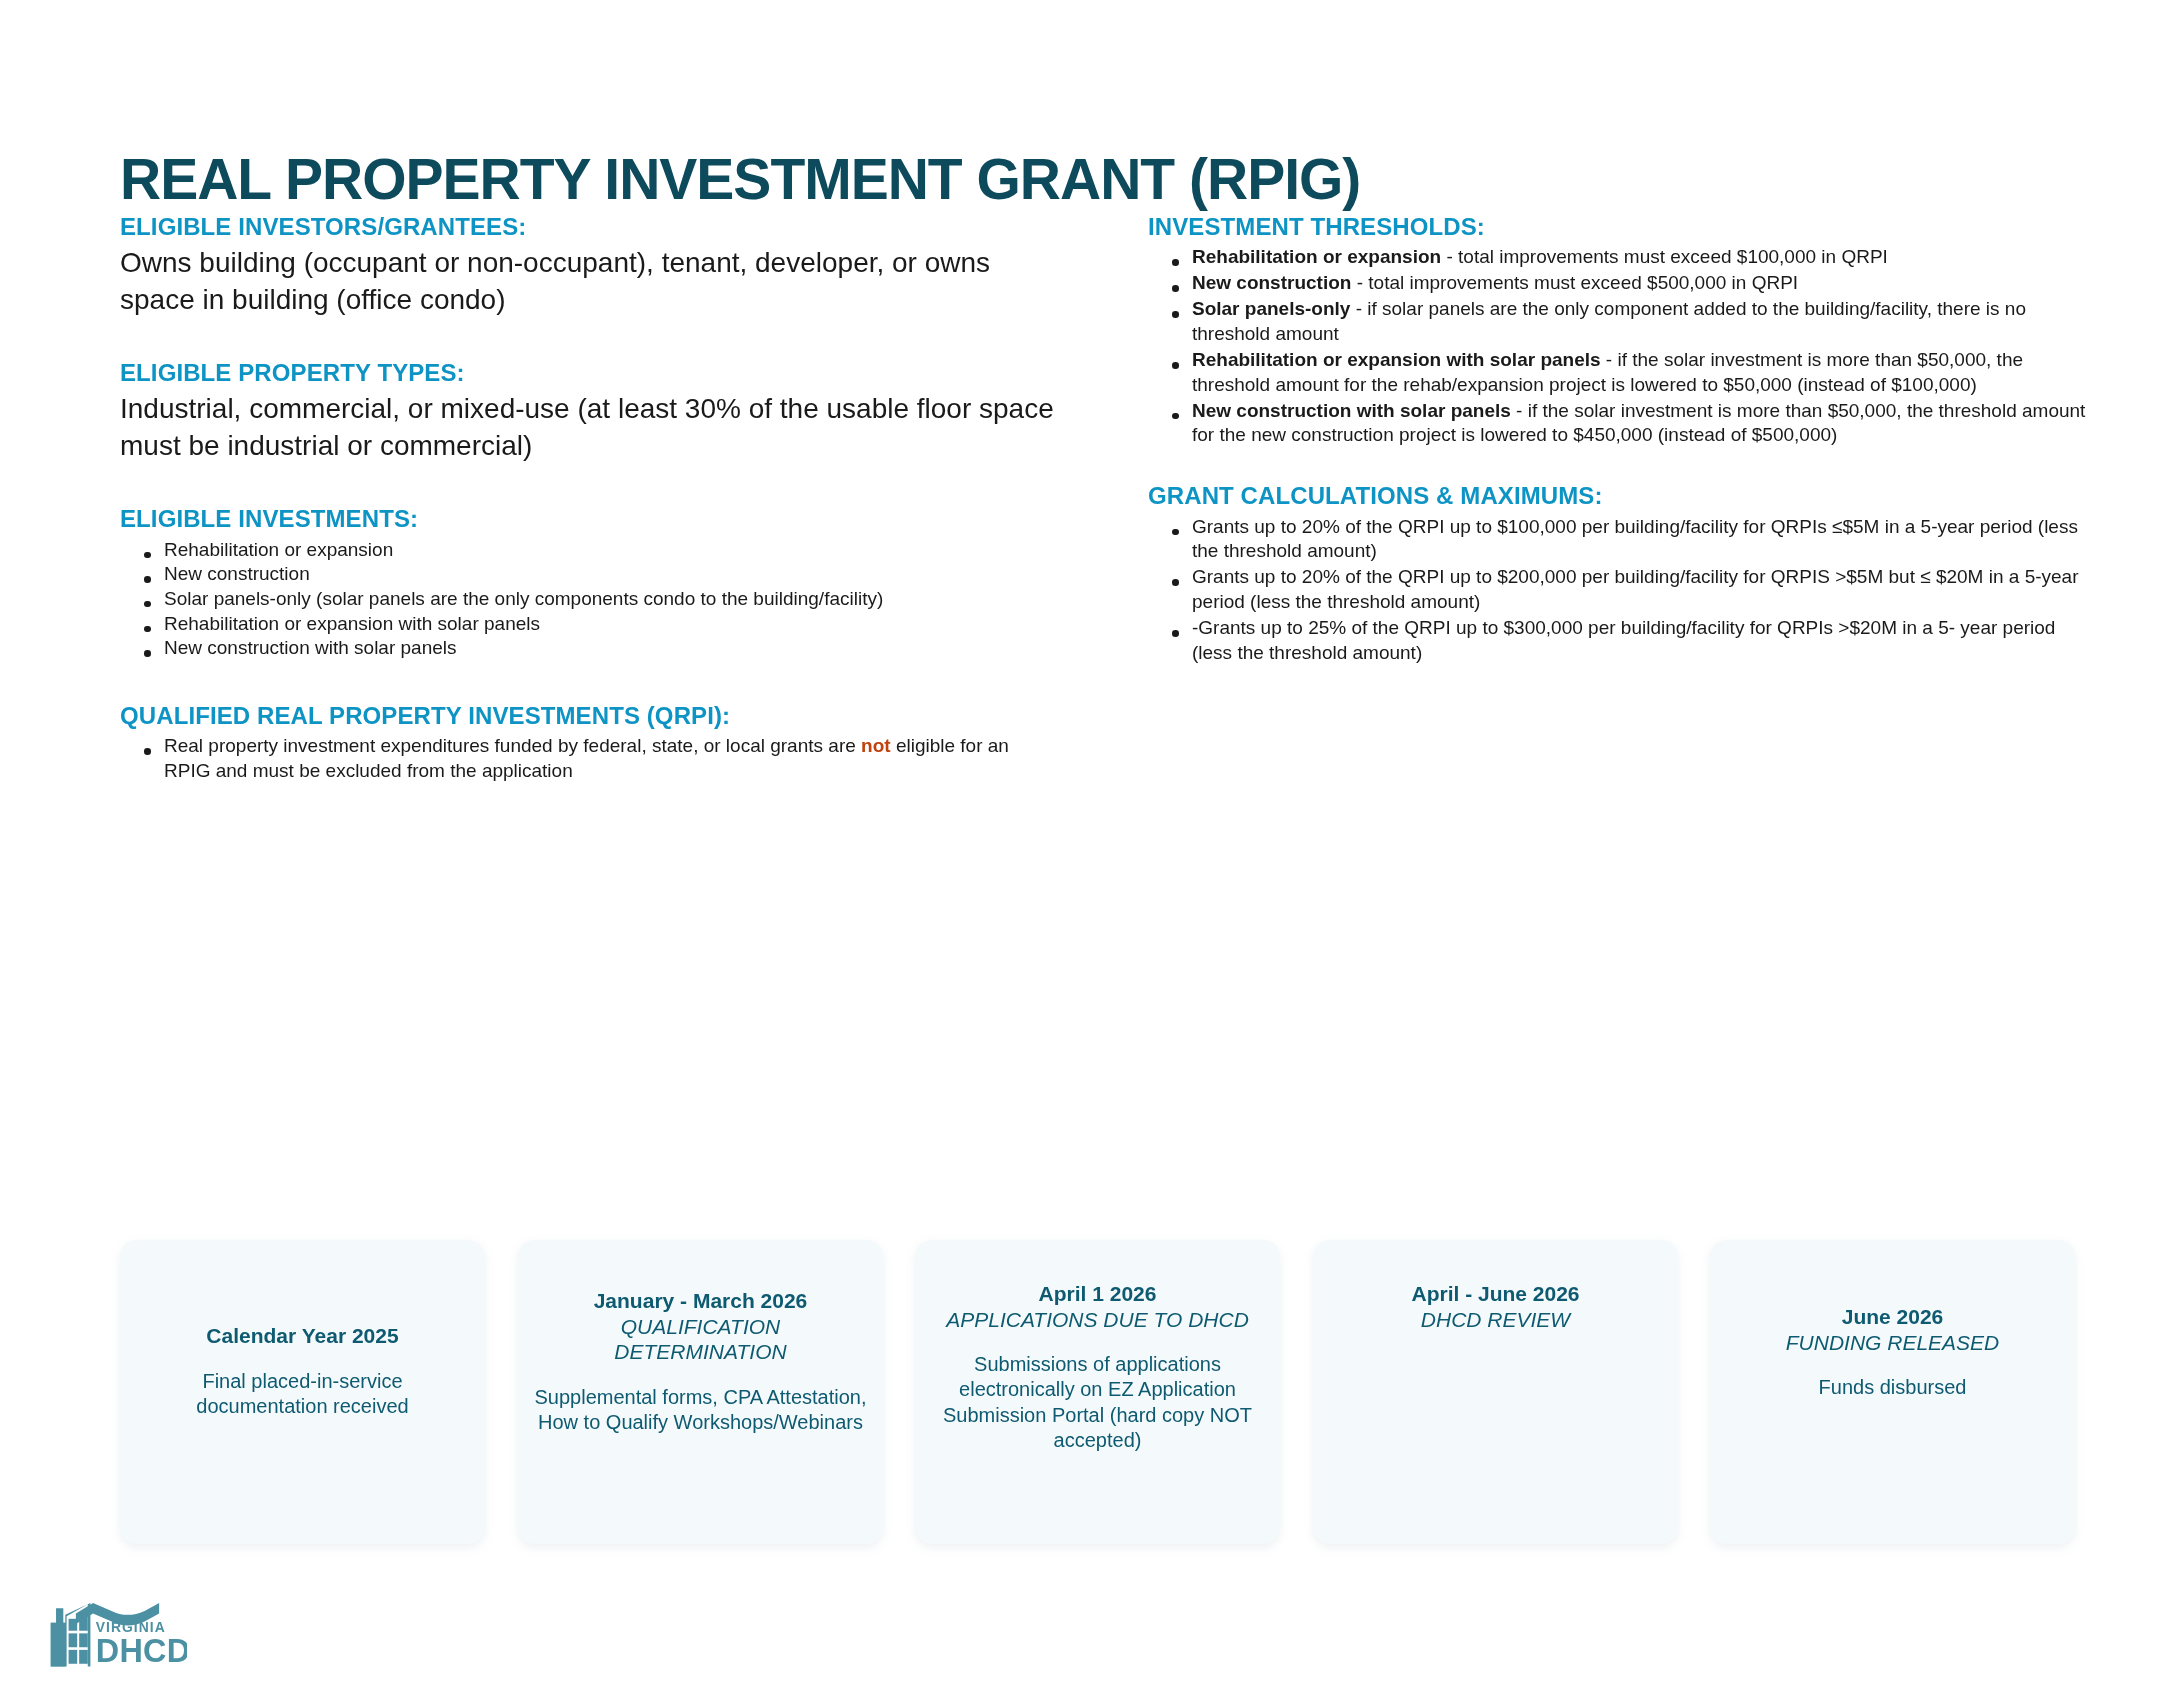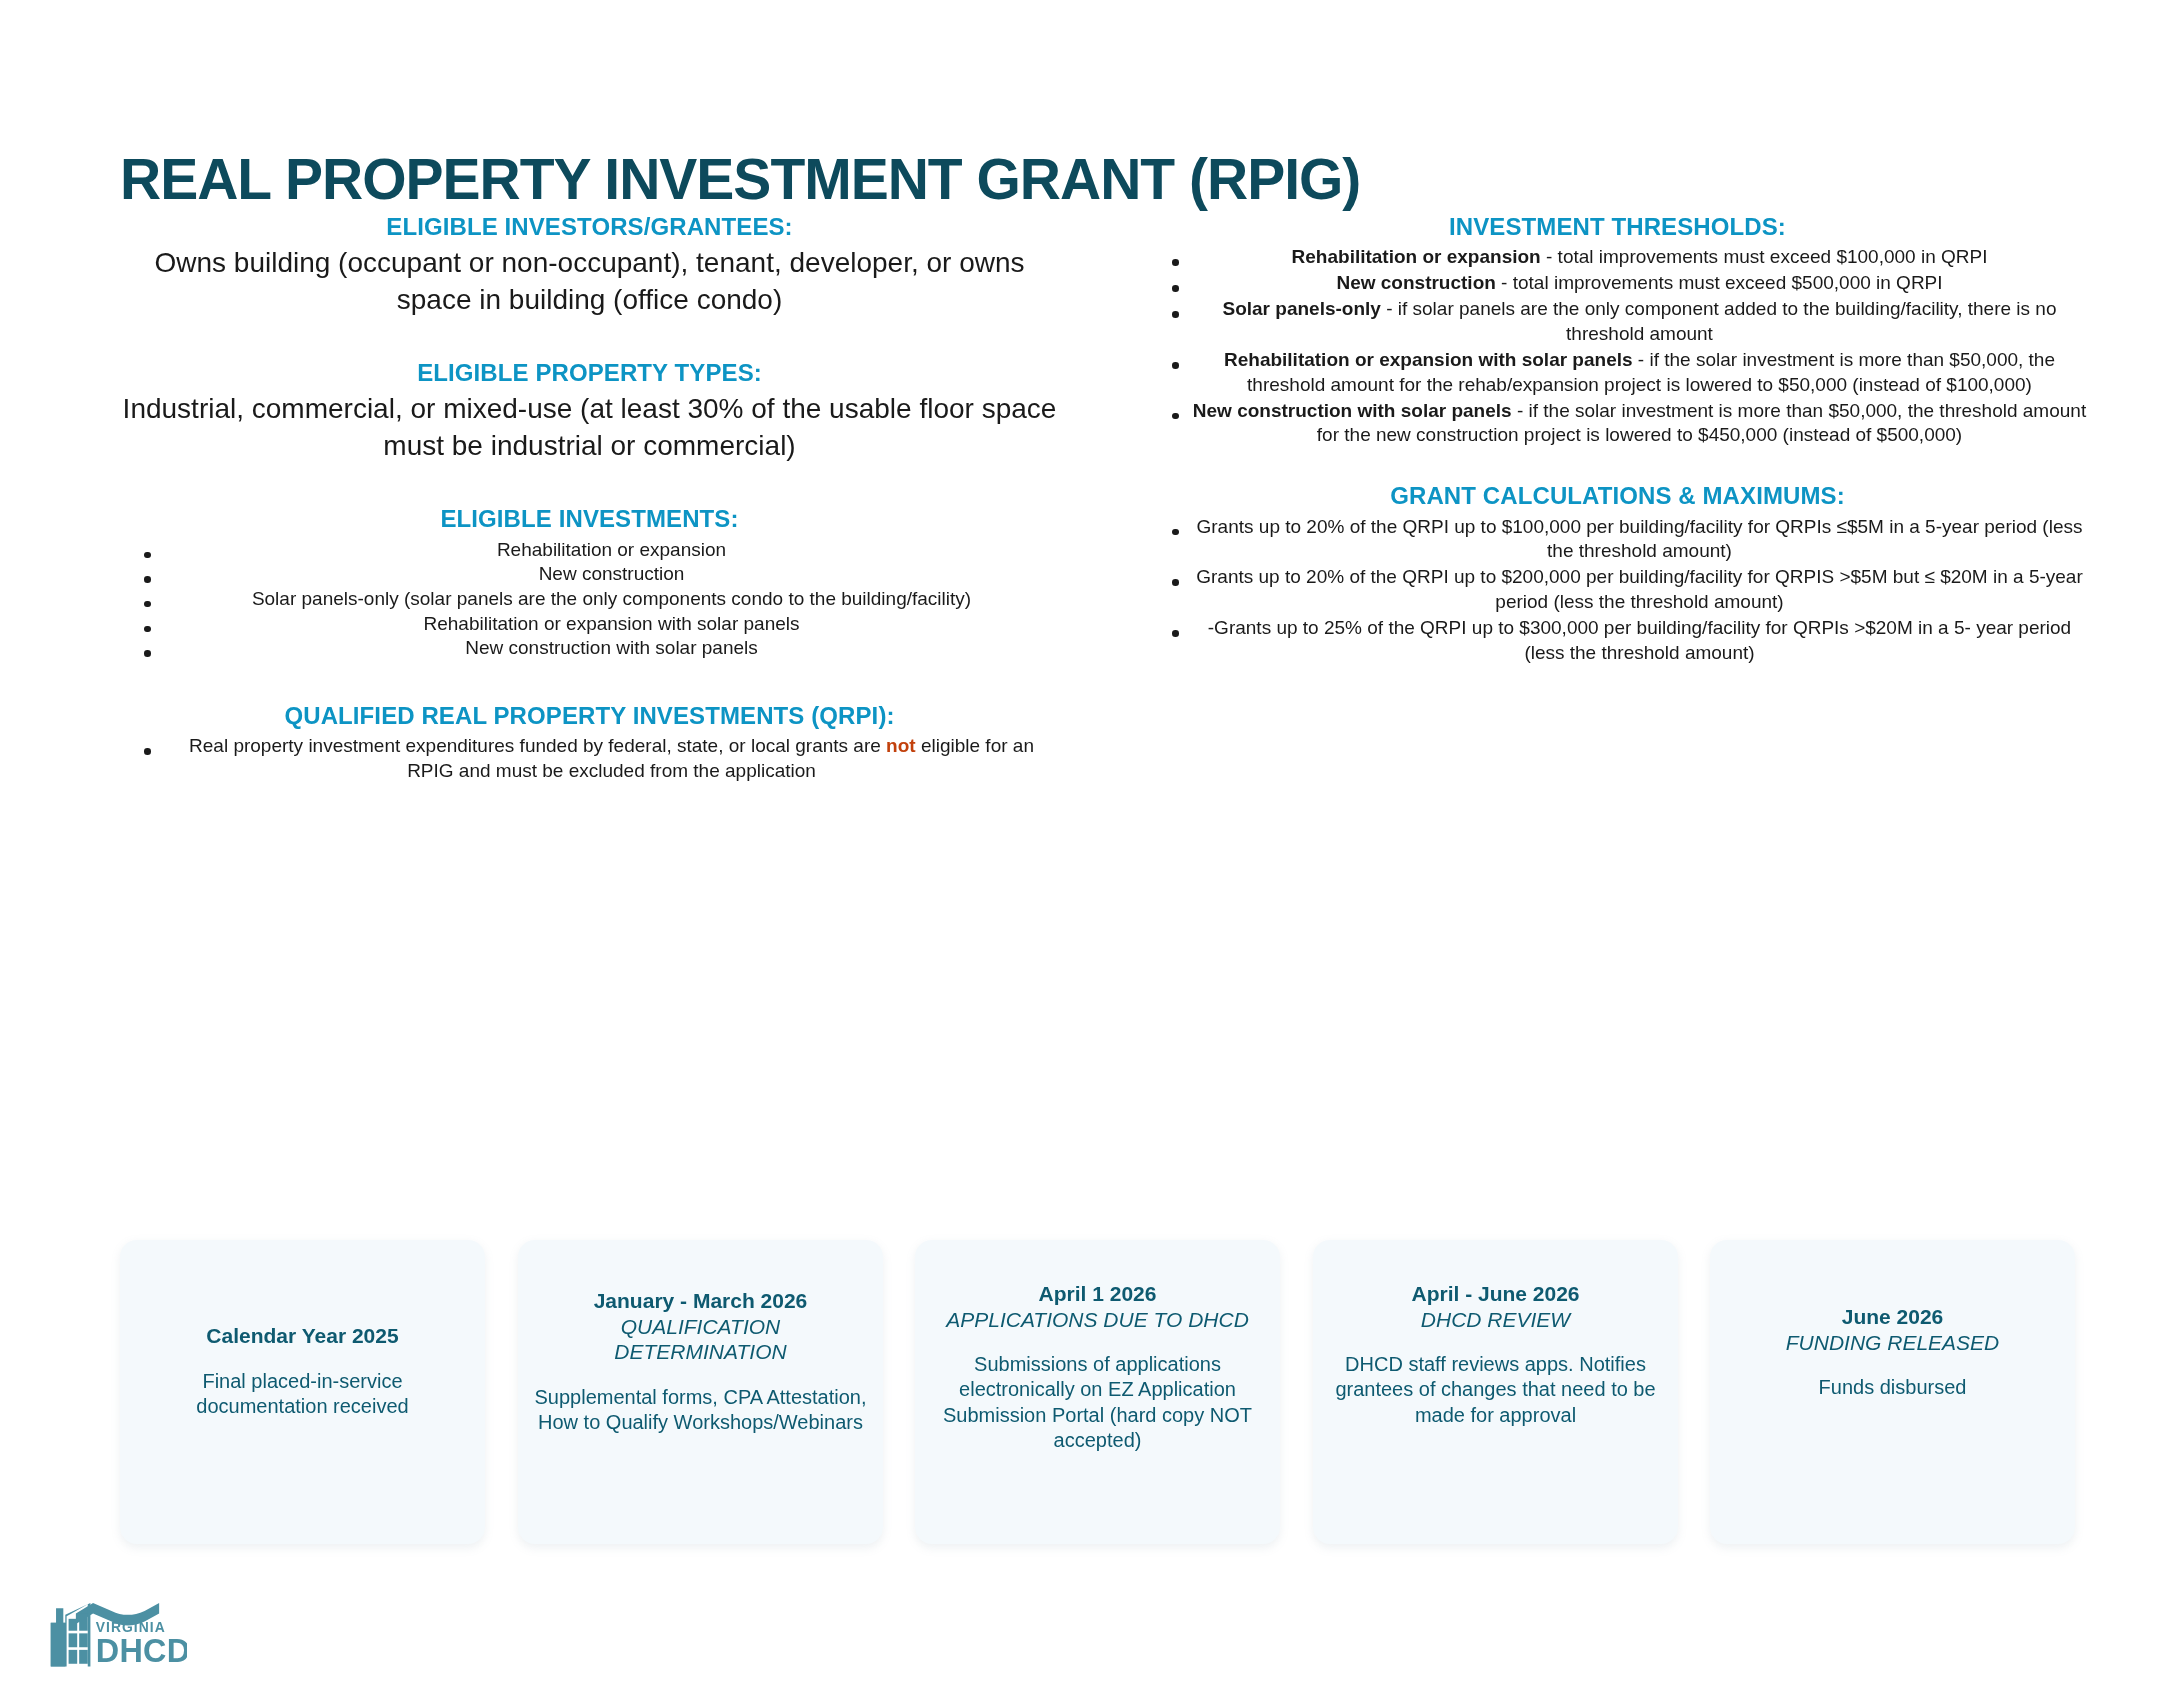--- a/index.html
+++ b/index.html
@@ -34,21 +34,20 @@
     letter-spacing: -1px;
     color: #0d4a5c;
     line-height: 1;
     white-space: nowrap;
   }
 
   
   .col {
     position: absolute;
     top: 205px;
-    text-align: center;
   }
   .col-left  { left: 120px;  width: 939px; }
   .col-right { left: 1148px; width: 939px; }
 
   .section { margin-bottom: 0; }
 
   .section-heading {
     color: #0d94c4;
     font-size: 24px;
     font-weight: 700;
@@ -259,21 +258,20 @@
         <div class="tl-date">April 1 2026</div>
         <div class="tl-phase">APPLICATIONS DUE TO DHCD</div>
         <div class="tl-desc">Submissions of applications electronically on EZ Application Submission Portal (hard copy NOT accepted)</div>
       </div>
     </div>
 
     <div class="tl-card" id="tl-3">
       <div class="tl-inner">
         <div class="tl-date">April - June 2026</div>
         <div class="tl-phase">DHCD REVIEW</div>
-        <div class="tl-desc">DHCD staff reviews apps. Notifies grantees of changes that need to be made for approval</div>
       </div>
     </div>
 
     <div class="tl-card" id="tl-4">
       <div class="tl-inner">
         <div class="tl-date">June 2026</div>
         <div class="tl-phase">FUNDING RELEASED</div>
         <div class="tl-desc">Funds disbursed</div>
       </div>
     </div>

